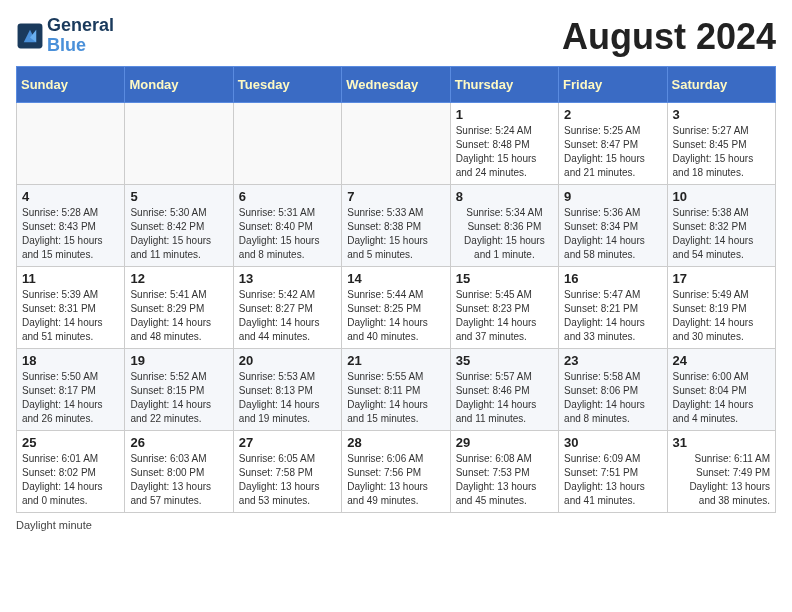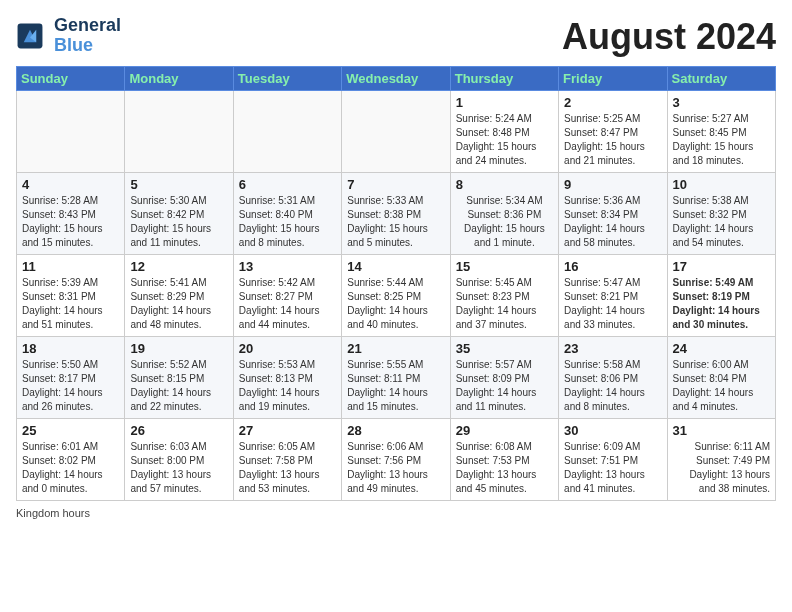--- a/index.html
+++ b/index.html
@@ -12,21 +12,21 @@
     }
     .header-area {
       display: flex;
       align-items: flex-start;
       justify-content: space-between;
       margin-bottom: 8px;
     }
     .logo {
       display: flex;
       align-items: center;
-      gap: 10px;
+      gap: 3px;
     }
     .logo-text {
       font-size: 18px;
       font-weight: bold;
       color: #1a3a5c;
       line-height: 1.1;
     }
     .logo-icon {
       width: 28px;
       height: 28px;
@@ -43,24 +43,24 @@
       font-size: 16px;
       color: #444;
     }
     table {
       width: 100%;
       border-collapse: collapse;
       table-layout: fixed;
     }
     th {
       background-color: #3a6bc4;
-      color: #86efac;
+      color: #fef9c3;
       font-size: 13px;
       font-weight: bold;
-      padding: 4px 4px;
+      padding: 10px 4px;
       text-align: left;
       border: 1px solid #5a8be0;
     }
     td {
       border: 1px solid #ccc;
       vertical-align: top;
       padding: 4px 5px;
       font-size: 10.5px;
       color: #222;
       height: 80px;
@@ -241,21 +241,21 @@
         </td>
         <td>
           <span class="day-num">16</span>
           <div class="day-info" style="white-space: pre-line;">Sunrise: 5:47 AM
 Sunset: 8:21 PM
 Daylight: 14 hours
 and 33 minutes.</div>
         </td>
         <td>
           <span class="day-num">17</span>
-          <div class="day-info" style="white-space: pre-line; font-weight: bold;">Sunrise: 5:49 AM
+          <div class="day-info" style="white-space: pre-line;">Sunrise: 5:49 AM
 Sunset: 8:19 PM
 Daylight: 14 hours
 and 30 minutes.</div>
         </td>
       </tr>
       <tr>
         <td>
           <span class="day-num">18</span>
           <div class="day-info" style="white-space: pre-line;">Sunrise: 5:50 AM
 Sunset: 8:17 PM
@@ -279,21 +279,21 @@
         <td>
           <span class="day-num">21</span>
           <div class="day-info" style="white-space: pre-line;">Sunrise: 5:55 AM
 Sunset: 8:11 PM
 Daylight: 14 hours
 and 15 minutes.</div>
         </td>
         <td>
           <span class="day-num">35</span>
           <div class="day-info" style="white-space: pre-line;">Sunrise: 5:57 AM
-Sunset: 8:09 PM
+Sunset: 8:46 PM
 Daylight: 14 hours
 and 11 minutes.</div>
         </td>
         <td>
           <span class="day-num">23</span>
           <div class="day-info" style="white-space: pre-line;">Sunrise: 5:58 AM
 Sunset: 8:06 PM
 Daylight: 14 hours
 and 8 minutes.</div>
         </td>
@@ -352,13 +352,13 @@
           <span class="day-num">31</span>
           <div class="day-info" style="white-space: pre-line; text-align: right;">Sunrise: 6:11 AM
 Sunset: 7:49 PM
 Daylight: 13 hours
 and 38 minutes.</div>
         </td>
       </tr>
     </tbody>
 </table>
 
-<div class="footer-note">Kingdom hours</div>
+<div class="footer-note">Daylight minute</div>
 
 </body></html>

